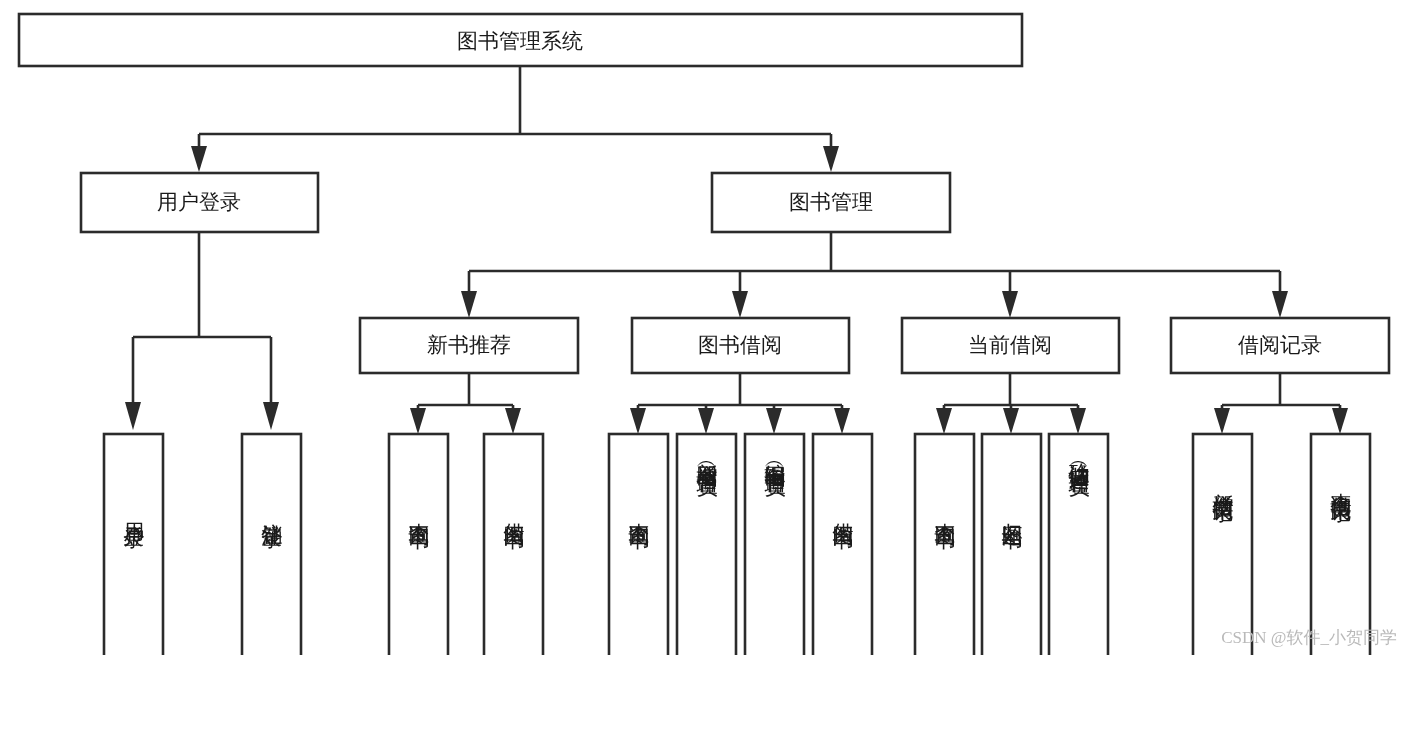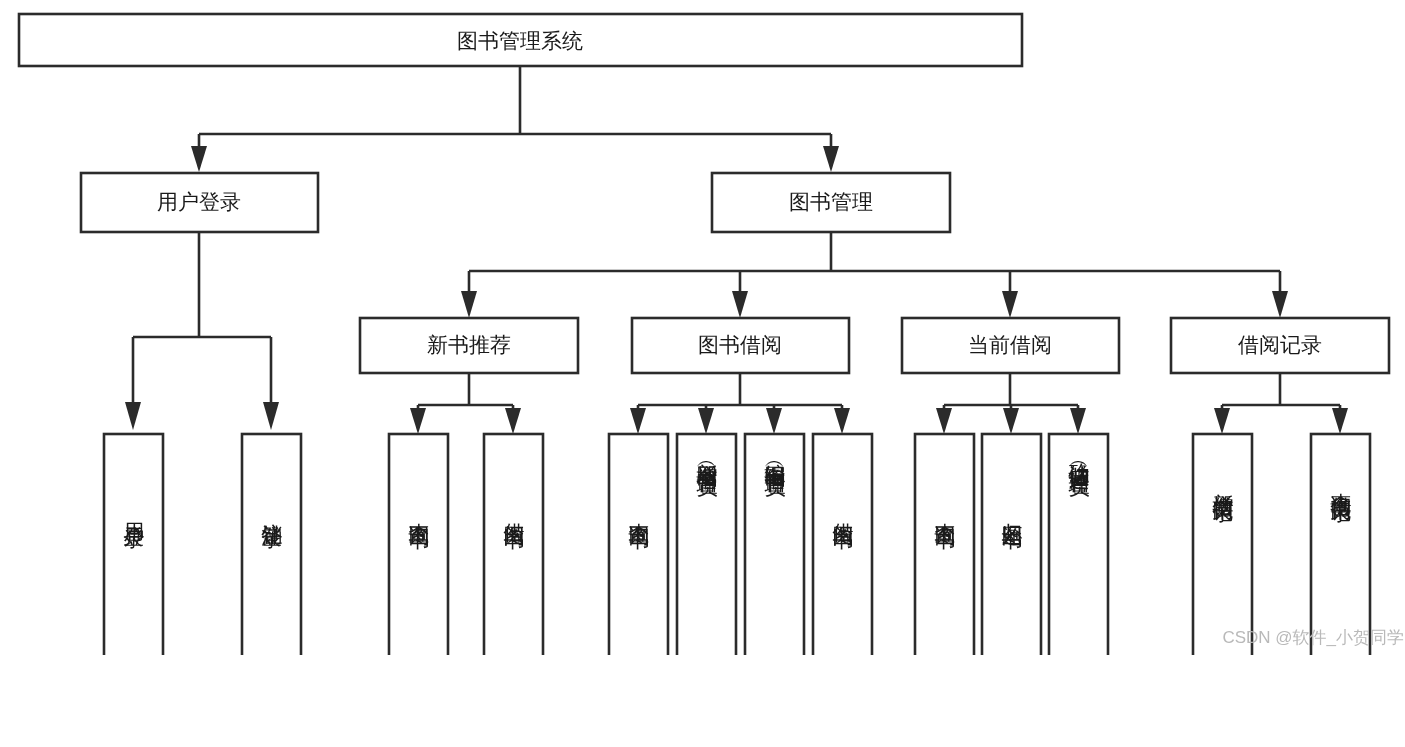--- a/index.html
+++ b/index.html
@@ -50,23 +50,23 @@
     stroke: #2b2b2b;
     stroke-width: 2.6;
     fill: none;
   }
   .arrow-head {
     fill: #2b2b2b;
     stroke: none;
   }
   .watermark {
     position: absolute;
-    right: 1px;
+    right: 8px;
     bottom: 6px;
-    font-family: Liberation Sans, sans-serif;
+    font-family: Liberation Serif, serif;
     font-size: 17px;
     color: #b9b9b9;
     white-space: nowrap;
     user-select: none;
   }
 </style>
 </head>
 <body>
 
 <div id="diagram-root">

